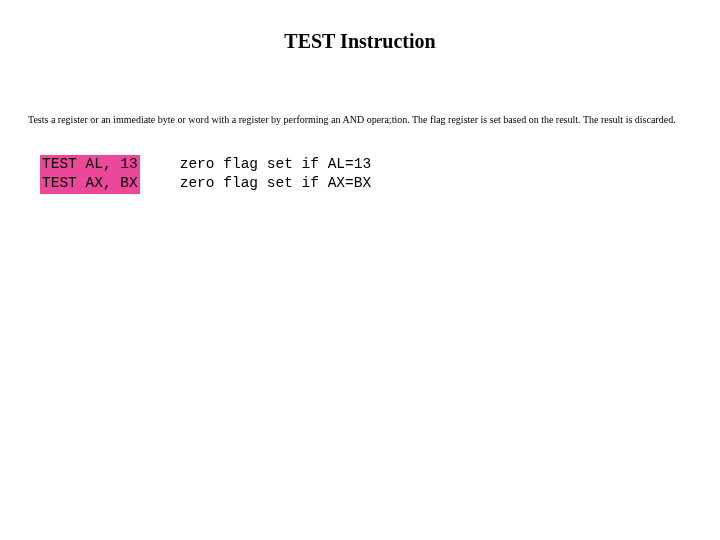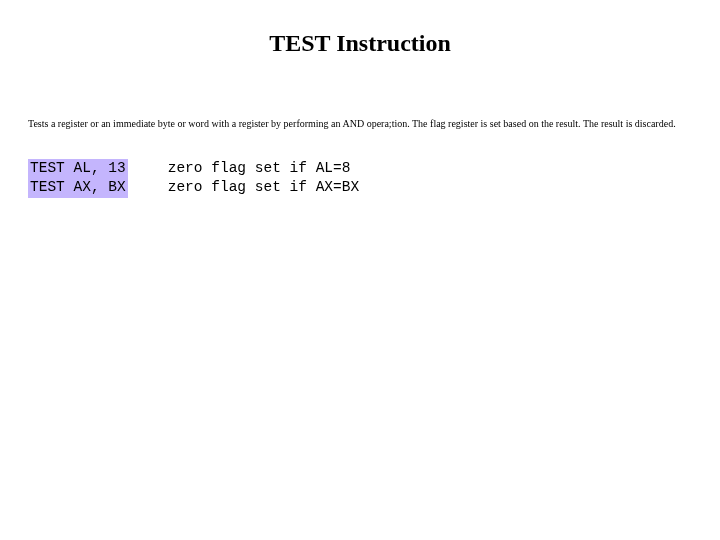--- a/index.html
+++ b/index.html
@@ -13,53 +13,54 @@
       background: #ffffff;
       font-family: Georgia, 'Times New Roman', serif;
       color: #000;
       overflow: hidden;
     }
     .page {
       padding: 30px 28px;
     }
     .title {
       text-align: center;
-      font-size: 24px;
+      font-size: 20px;
       font-weight: bold;
       margin-bottom: 60px;
       font-family: Georgia, 'Times New Roman', serif;
     }
     .description {
       font-size: 10px;
       line-height: 1.35;
       margin-bottom: 28px;
       font-family: Georgia, 'Times New Roman', serif;
     }
     .code-block {
       display: flex;
       align-items: flex-start;
       font-family: 'Courier New', Courier, monospace;
       font-size: 14.5px;
       line-height: 1.35;
     }
     .code-left {
-      background: #c4b5fd;
+      background: #ec4899;
       padding: 0 2px;
       white-space: pre;
+      margin-left: 12px;
     }
     .code-right {
       white-space: pre;
       padding-left: 40px;
     }
   </style>
 </head>
 <body>
 
 <div class="page">
   <h1 class="title">TEST Instruction</h1>
   <p class="description">Tests a register or an immediate byte or word with a register by performing an AND opera;tion. The flag register is set based on the result. The result is discarded.</p>
   <div class="code-block">
     <div class="code-left">TEST AL, 13
 TEST AX, BX</div>
-    <div class="code-right">zero flag set if AL=8
+    <div class="code-right">zero flag set if AL=13
 zero flag set if AX=BX</div>
   </div>
 </div>
 
 </body></html>

